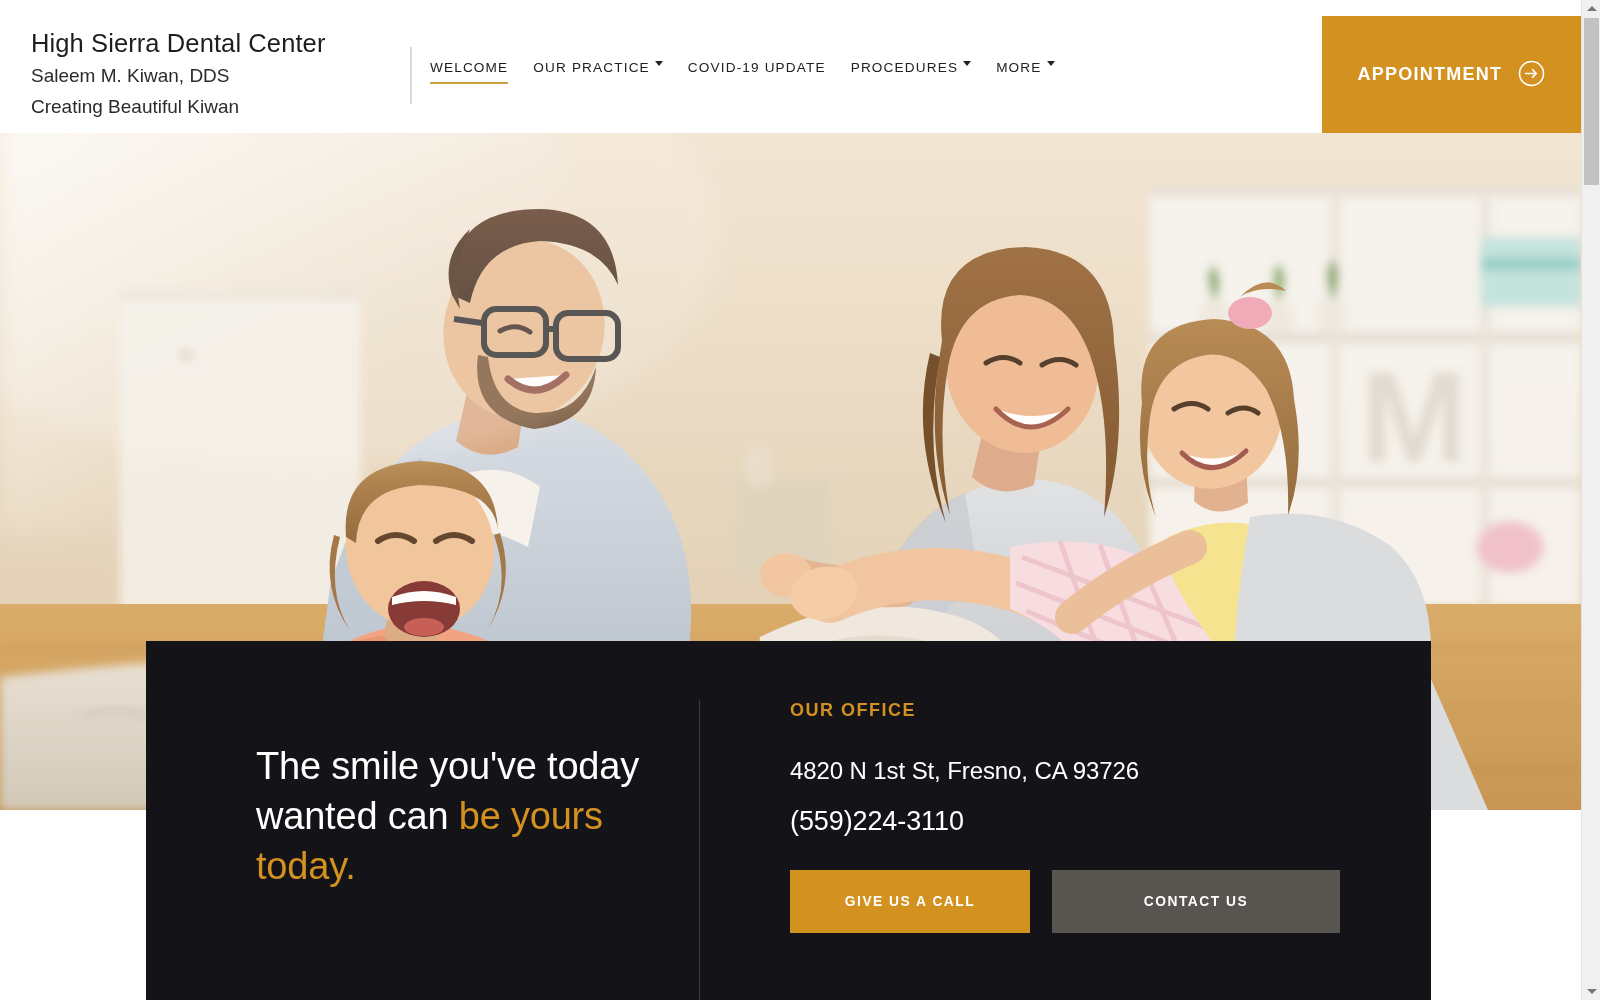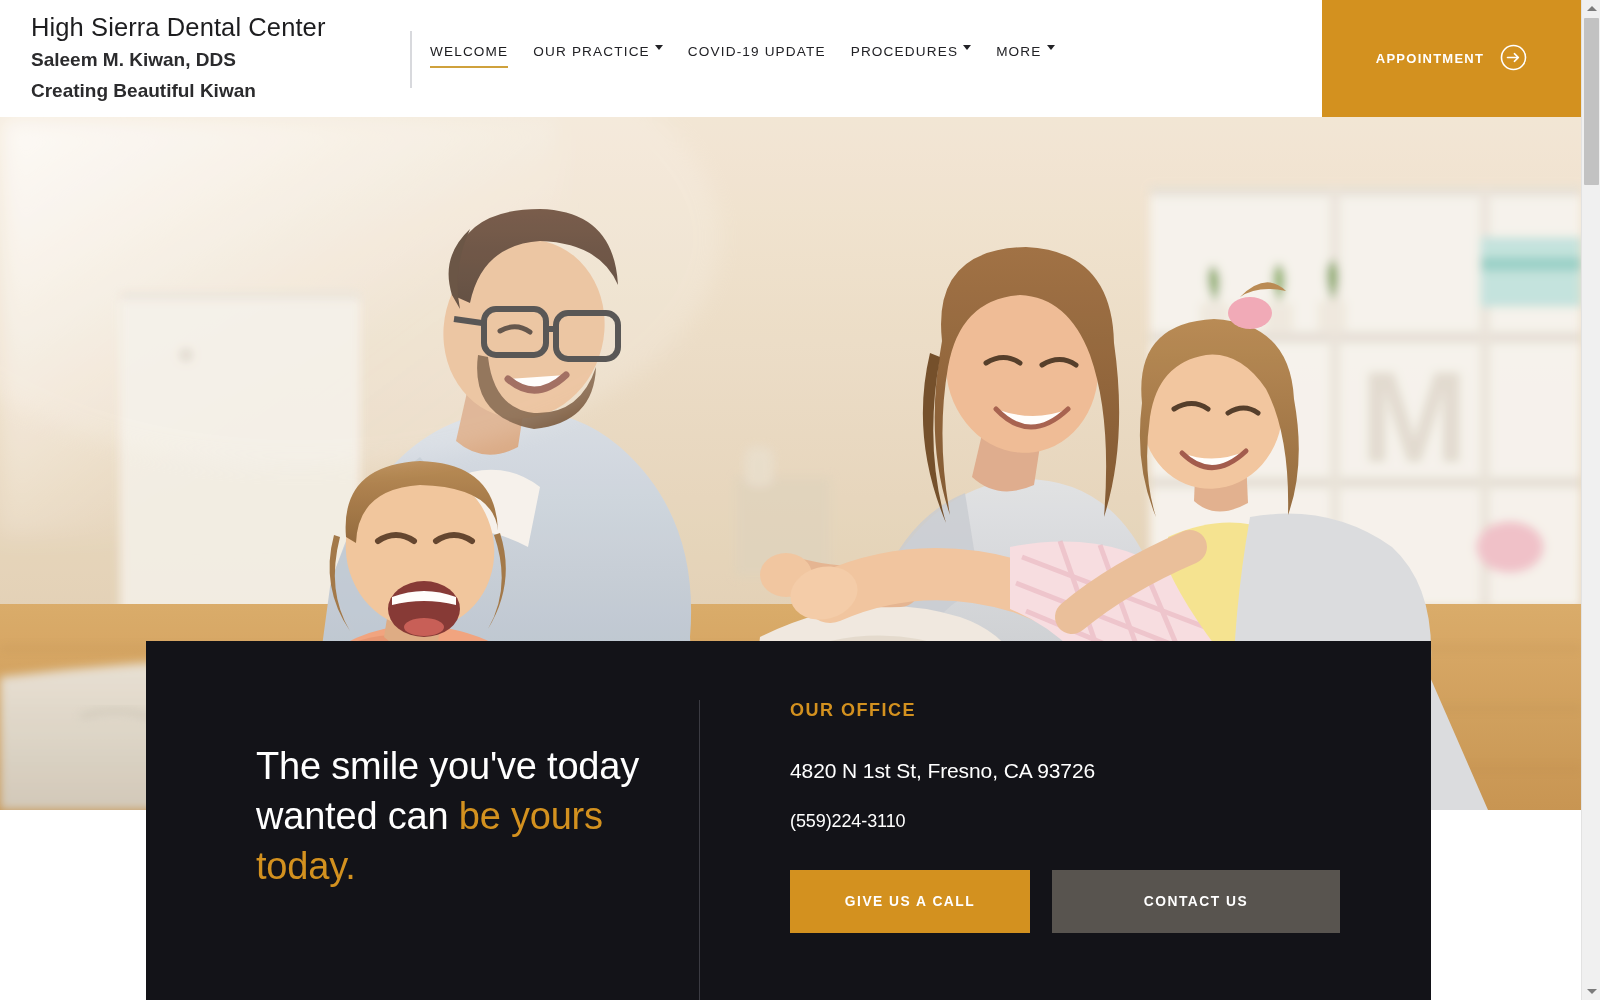--- a/index.html
+++ b/index.html
@@ -26,21 +26,21 @@
     left: 0; top: 0;
     width: 1581px;
     height: 1000px;
     background: #ffffff;
     overflow: hidden;
   }
 
   
   #site-header {
     position: absolute;
-    left: 0; top: 0;
+    left: 0; top: 16px;
     width: 1581px;
     height: 117px;
     background: #ffffff;
     z-index: 30;
   }
 
   .brand {
     position: absolute;
     left: 31px;
     top: 11px;
@@ -51,21 +51,21 @@
     line-height: 33px;
     color: #1d1d1f;
     font-weight: 400;
     letter-spacing: 0.1px;
     white-space: nowrap;
   }
   .brand-sub {
     font-size: 19px;
     line-height: 31px;
     color: #2b2b2d;
-    font-weight: 700;
+    font-weight: 400;
     white-space: nowrap;
   }
 
   .header-divider {
     position: absolute;
     left: 410px;
     top: 31px;
     width: 2px;
     height: 57px;
     background: #d8d9dd;
@@ -122,21 +122,21 @@
     height: 117px;
     background: #d3911f;
     display: flex;
     align-items: center;
     justify-content: center;
     gap: 16px;
     cursor: pointer;
     border: none;
   }
   #appointment-button .appt-label {
-    font-size: 13px;
+    font-size: 18px;
     letter-spacing: 1.25px;
     color: #ffffff;
     font-weight: 700;
     text-transform: uppercase;
   }
   .arrow-circle-icon { display: block; }
 
   
   #hero-image {
     position: absolute;
@@ -190,28 +190,28 @@
   }
   #office-label {
     font-size: 18px;
     letter-spacing: 1.5px;
     font-weight: 700;
     color: #d3911f;
     text-transform: uppercase;
     margin-bottom: 24px;
   }
   .office-line {
-    font-size: 21px;
+    font-size: 24px;
     line-height: 51px;
     color: #ffffff;
     font-weight: 400;
     letter-spacing: -0.1px;
     white-space: nowrap;
   }
-  .office-line.phone { font-size: 18px; }
+  .office-line.phone { font-size: 27px; }
 
   #cta-row {
     position: absolute;
     left: 644px;
     top: 229px;
     display: flex;
     gap: 22px;
   }
   .cta-button {
     height: 63px;

